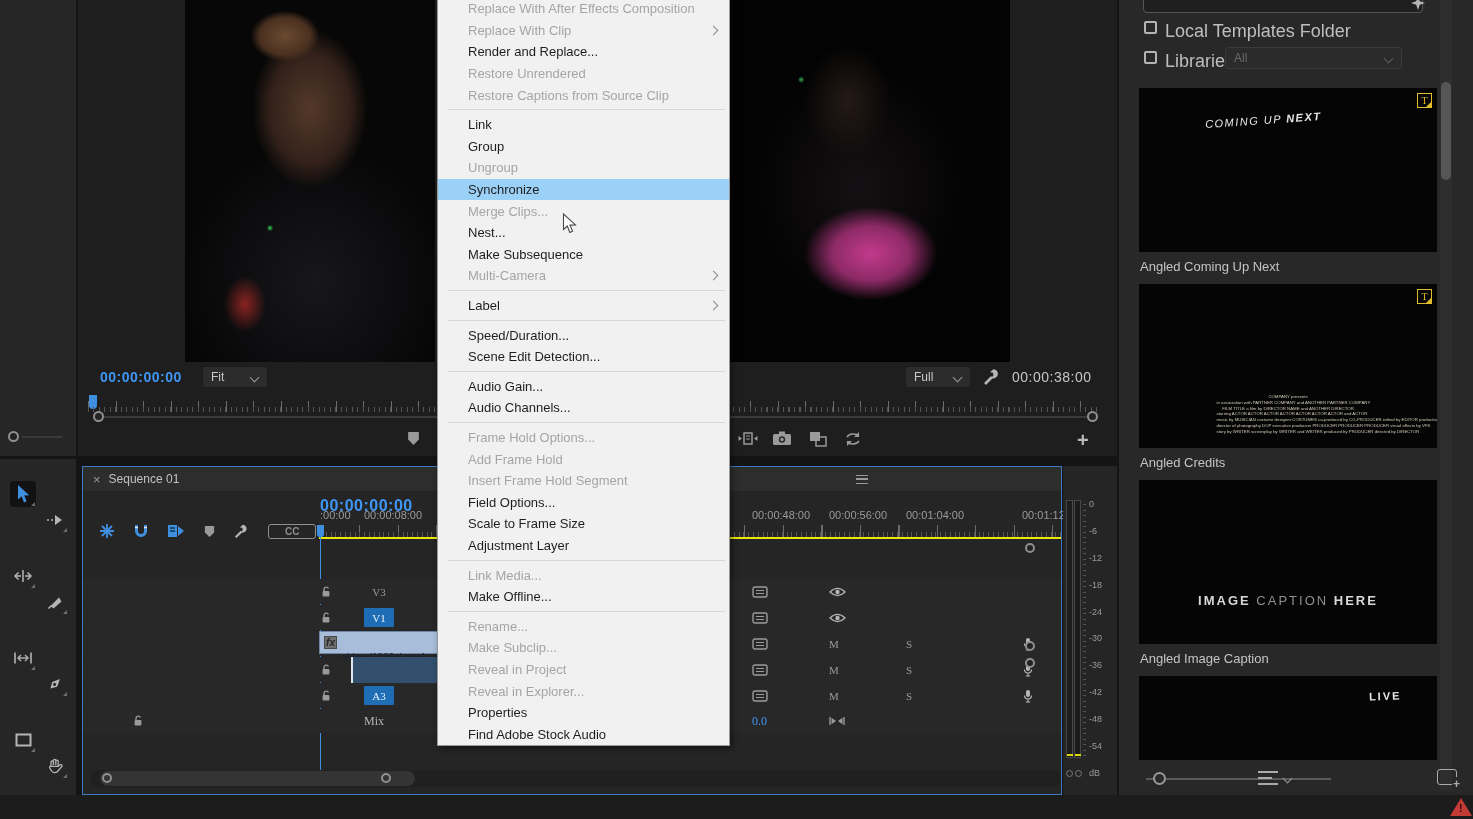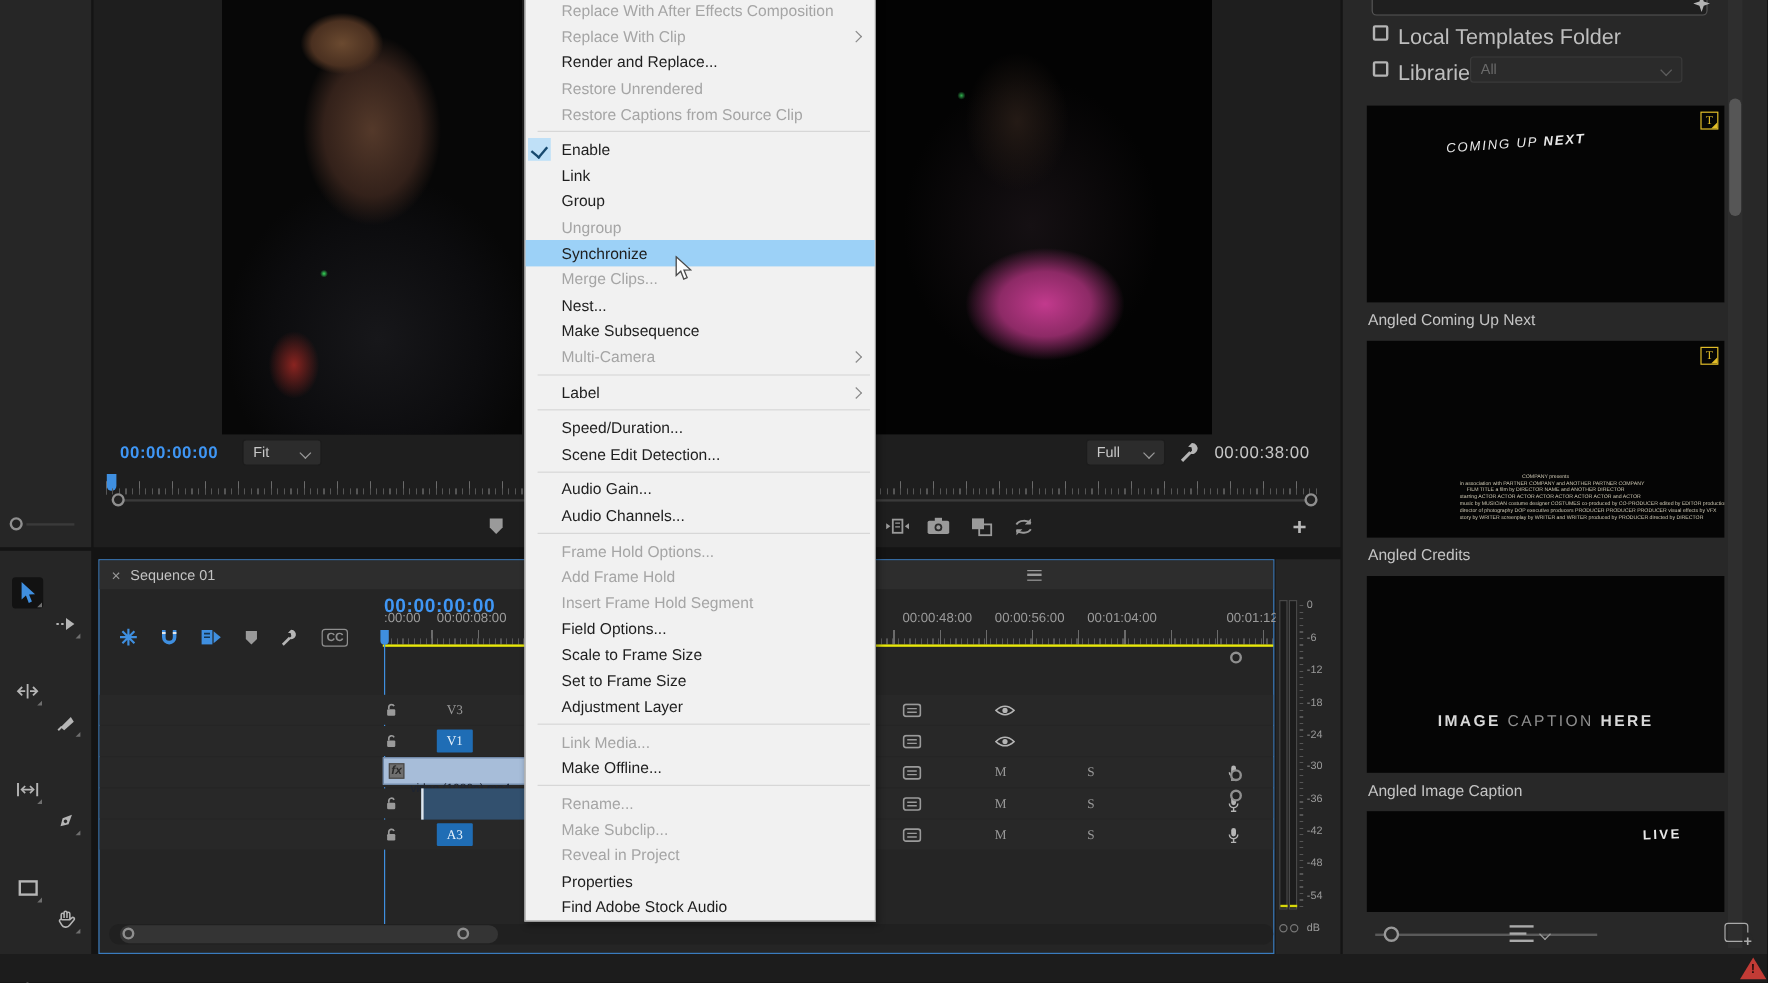--- a/index.html
+++ b/index.html
@@ -345,21 +345,21 @@
         <svg width="13" height="13" viewBox="0 0 14 14">
             <path d="M2 1 H12 V8 L7 13 L2 8 Z" fill="#9a9a9a"></path>
           </svg>
       </span>
       <span class="icon-btn">
         <svg width="16" height="16" viewBox="0 0 19 19">
             <path d="M2 17 L9 10" stroke="#b5b5b5" stroke-width="2.6"></path>
             <path d="M10.5 2.2 a4.6 4.6 0 1 1-2.4 8.6 l2.3-2.3 -0.5-2.8 -2.8-.5 2.3-2.3 a4.6 4.6 0 0 1 1.1-.7 Z" fill="#b5b5b5"></path>
           </svg>
       </span>
-      <span style="border:1.5px solid #8f8f8f; border-radius:3px; color:#8f8f8f; font-size:10px; font-weight:bold; padding:1px 3px;">CC</span>
+      <span style="border:1.5px solid #8f8f8f; border-radius:3px; color:#8f8f8f; font-size:10px; font-weight:bold; padding:1px 16px;">CC</span>
     </div>
 
     <div>
 
     <span class="tl-ruler-label">:00:00</span>
         <span class="tl-ruler-label">00:00:08:00</span>
         <span class="tl-ruler-label">00:00:48:00</span>
         <span class="tl-ruler-label">00:00:56:00</span>
         <span class="tl-ruler-label">00:01:04:00</span>
         <span class="tl-ruler-label">00:01:12</span>
@@ -485,20 +485,36 @@
             <span class="ms m-btn">M</span>
             <span class="ms s-btn">S</span>
             <span class="mic icon-btn">
               <svg width="12" height="14" viewBox="0 0 12 14">
                 <rect x="4" y="1" width="4" height="7" rx="2" fill="#b5b5b5"></rect>
                 <path d="M2.5 6.5 a3.5 3.5 0 0 0 7 0 M6 10 V13 M3.8 13 H8.2" stroke="#b5b5b5" stroke-width="1.2" fill="none"></path>
               </svg>
             </span>
           </div>
         </div>
+      <div class="mixrow">
+        <span class="lock icon-btn" style="position:absolute; left:49px;">
+          <svg width="12" height="12" viewBox="0 0 12 12">
+              <path d="M4 5 V3.4 A2.3 2.3 0 0 1 8.4 2.5" fill="none" stroke="#9a9a9a" stroke-width="1.4"></path>
+              <rect x="2.6" y="5" width="6.8" height="5.4" rx="1" fill="#9a9a9a"></rect>
+            </svg>
+        </span>
+        <span class="mix-name">Mix</span>
+        <span class="mix-val">0.0</span>
+        <span class="kf-nav icon-btn">
+          <svg width="16" height="10" viewBox="0 0 16 10">
+              <path d="M1 1 V9 M15 1 V9" stroke="#9a9a9a" stroke-width="1.4"></path>
+              <path d="M7 5 L2.5 1.8 V8.2 Z M9 5 L13.5 1.8 V8.2 Z" fill="#9a9a9a"></path>
+            </svg>
+        </span>
+      </div>
     </div>
 
     <div class="clip-v">
       <span class="fx-badge">fx</span>
       <span class="clip-label">video (1080p).mp4</span>
     </div>
     <div class="clip-a">
       <span class="top-strip"></span>
       <span class="fx-badge">fx</span>
     </div>
@@ -632,25 +648,20 @@
         <span class="lbl">Restore Captions from Source Clip</span>
 
       </div>
 
       <div class="mi separator">
         
         
         
       </div>
 
-      <div class="mi">
-        <span class="chk"></span>
-        <span class="lbl">Enable</span>
-
-      </div>
 
       <div class="mi">
 
         <span class="lbl">Link</span>
 
       </div>
 
       <div class="mi">
 
         <span class="lbl">Group</span>
@@ -771,25 +782,20 @@
 
       </div>
 
 
       <div class="mi">
 
         <span class="lbl">Scale to Frame Size</span>
 
       </div>
 
-      <div class="mi">
-
-        <span class="lbl">Set to Frame Size</span>
-
-      </div>
 
       <div class="mi">
 
         <span class="lbl">Adjustment Layer</span>
 
       </div>
 
       <div class="mi separator">
         
         
@@ -825,20 +831,25 @@
         <span class="lbl">Make Subclip...</span>
 
       </div>
 
       <div class="mi disabled">
 
         <span class="lbl">Reveal in Project</span>
 
       </div>
 
+      <div class="mi disabled">
+
+        <span class="lbl">Reveal in Explorer...</span>
+
+      </div>
 
       <div class="mi">
 
         <span class="lbl">Properties</span>
 
       </div>
 
       <div class="mi">
 
         <span class="lbl">Find Adobe Stock Audio</span>

